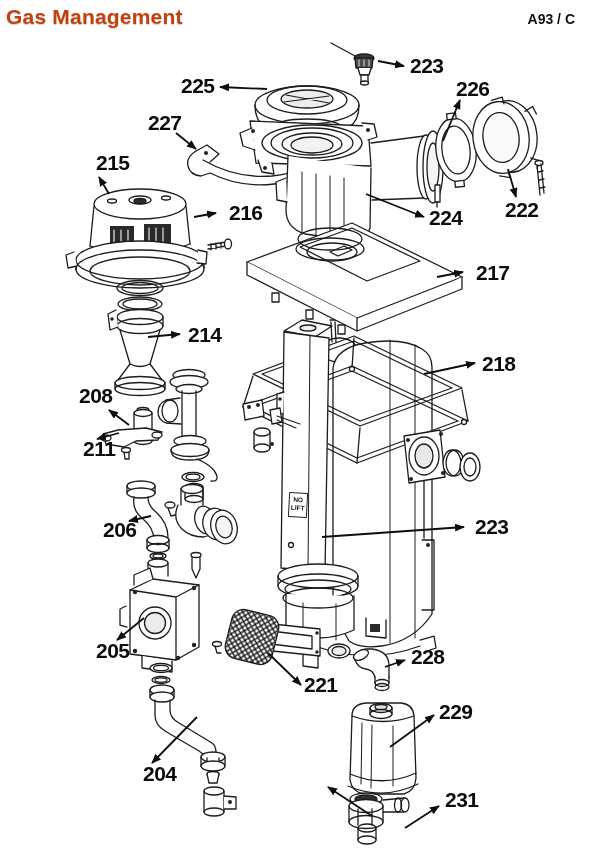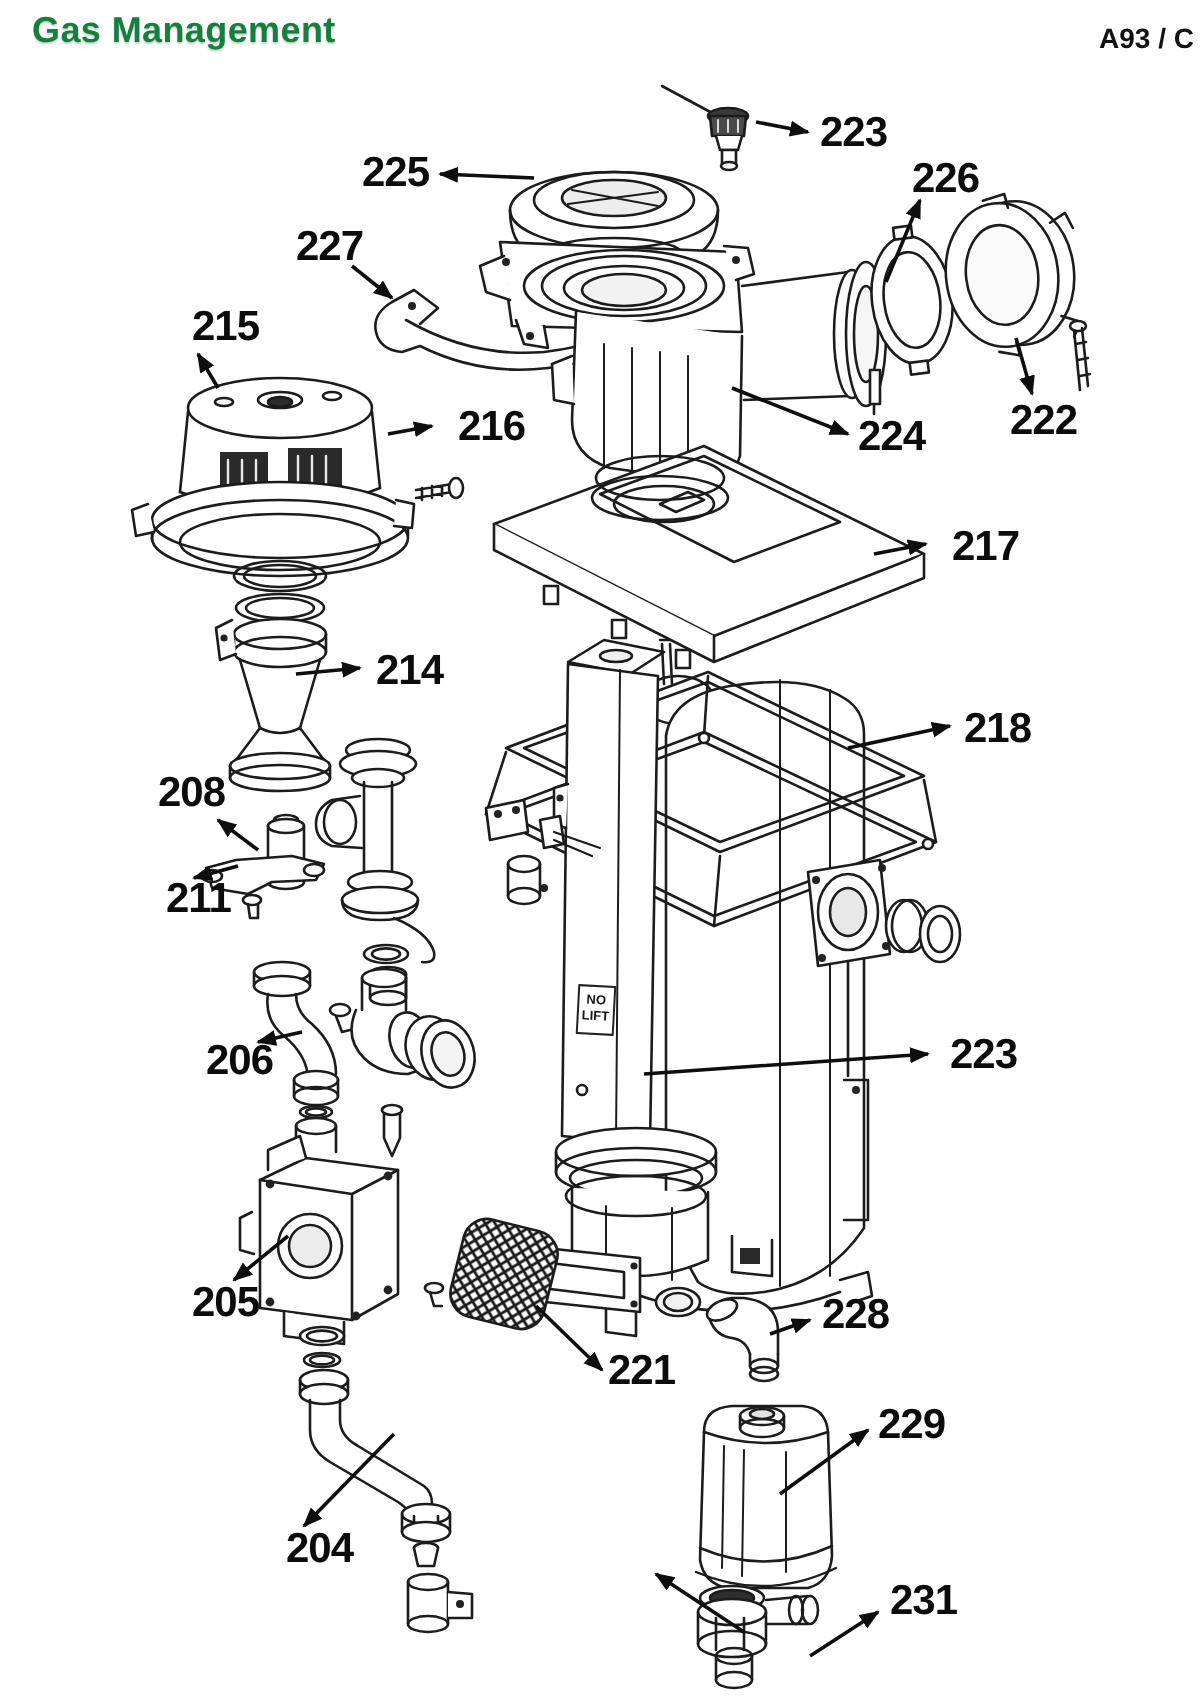--- a/index.html
+++ b/index.html
@@ -1,20 +1,20 @@
 <!DOCTYPE html>
 <html><head>
 <meta charset="utf-8">
 <style>
   html,body{margin:0;padding:0;background:#fff;}
   .page{position:relative;width:600px;height:853px;background:#fff;overflow:hidden;
         font-family:"Liberation Sans",sans-serif;}
-  .hdr-title{position:absolute;left:16px;top:5px;font-size:18px;font-weight:bold;
-             color:#15803d;letter-spacing:.2px;text-shadow:0 1px 1px rgba(60,60,60,.25);}
-  .hdr-code{position:absolute;right:3px;top:11px;font-size:14px;font-weight:bold;color:#111;}
+  .hdr-title{position:absolute;left:6px;top:5px;font-size:21px;font-weight:bold;
+             color:#c2410c;letter-spacing:.2px;text-shadow:0 1px 1px rgba(60,60,60,.25);}
+  .hdr-code{position:absolute;right:25px;top:11px;font-size:14px;font-weight:bold;color:#111;}
   svg.diagram{position:absolute;left:0;top:0;}
   svg.diagram text.callout{font-family:"Liberation Sans",sans-serif;font-weight:bold;
              font-size:21px;fill:#0c0c0c;letter-spacing:-0.5px;}
   svg.diagram text.sticker-text{font-family:"Liberation Sans",sans-serif;font-weight:bold;
              font-size:6.5px;fill:#161616;letter-spacing:0;}
 </style>
 </head>
 <body>
 
 <div class="page">

